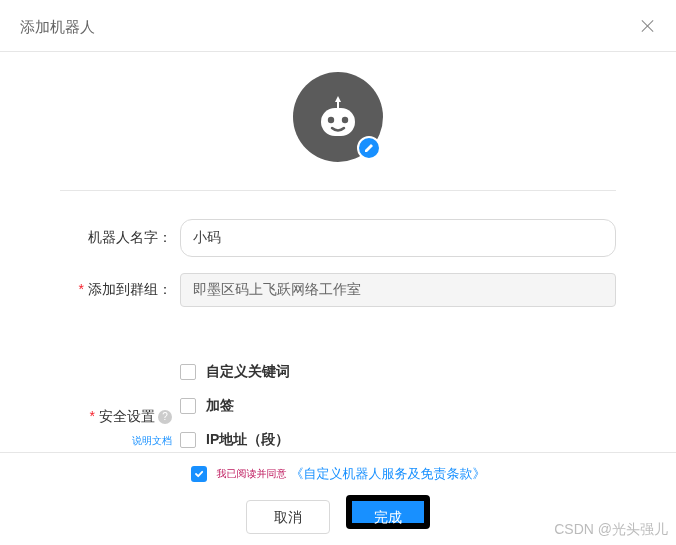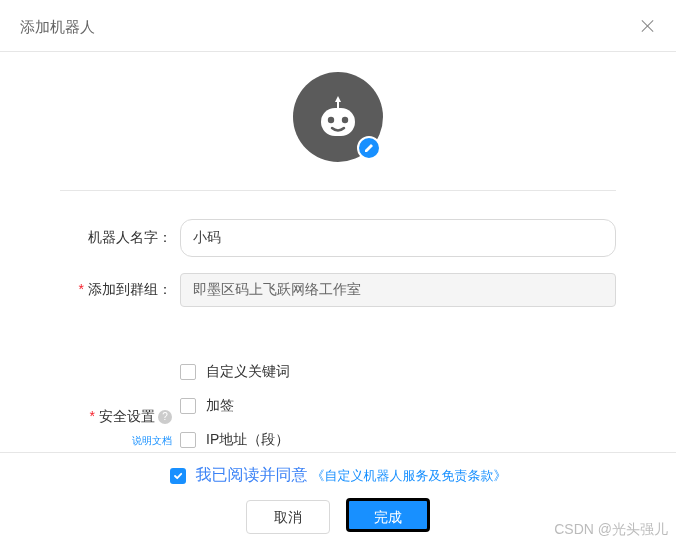--- a/index.html
+++ b/index.html
@@ -76,43 +76,43 @@
     background: #f5f5f5; color: #666; display: flex; align-items: center;
   }
   .doc-link { color: #1890ff; font-size: 10px; cursor: pointer; margin-top: 8px; display: inline-block; }
 
   .check-row { display: flex; align-items: center; margin-bottom: 16px; }
   .chk {
     width: 16px; height: 16px; border: 1px solid #bfbfbf;
     border-radius: 2px; margin-right: 10px; cursor: pointer;
     flex-shrink: 0;
   }
-  .chk-label { color: #333; }
+  .chk-label { color: #333; font-weight: bold; }
 
   .dialog-footer {
     border-top: 1px solid #e6e6e6;
     padding: 12px 20px;
     position: relative;
   }
   .agree-row { text-align: center; margin-bottom: 12px; }
   .agree-chk {
     display: inline-flex; width: 16px; height: 16px; border-radius: 3px;
     background: #1890ff; vertical-align: middle; margin-right: 6px;
     align-items: center; justify-content: center;
   }
-  .agree-text { color: #3b82f6; vertical-align: middle; font-size: 16px;}
+  .agree-text { color: #be185d; vertical-align: middle; font-size: 10px;}
   .terms-link { color: #1890ff; cursor: pointer; vertical-align: middle; font-size: 13px; text-align: right;}
   .btn-row { text-align: center; }
   .btn {
     display: inline-block; min-width: 84px; height: 34px; line-height: 32px;
     border-radius: 4px; font-size: 14px; cursor: pointer;
     text-align: center; margin: 0 6px;
   }
   .btn-default { border: 1px solid #d9d9d9; background: #fff; color: #333; }
-  .btn-primary { border: 3px solid #000000; background: #1890ff; color: #fff; }
+  .btn-primary { border: 6px solid #000000; background: #1890ff; color: #fff; }
 
   .watermark {
     position: absolute; right: 8px; bottom: 6px;
     color: rgba(120,120,120,0.5); font-size: 14px; pointer-events: none; margin-top: 40px;
   }
 
   
   .dialog-body::-webkit-scrollbar { width: 8px; }
   .dialog-body::-webkit-scrollbar-thumb { background: #c1c1c1; border-radius: 4px; }
   .dialog-body::-webkit-scrollbar-track { background: #f0f0f0; }

